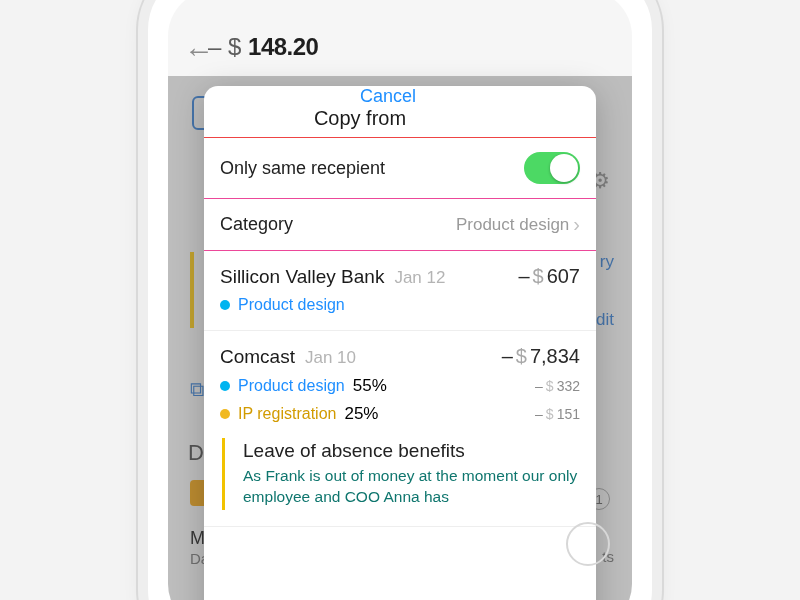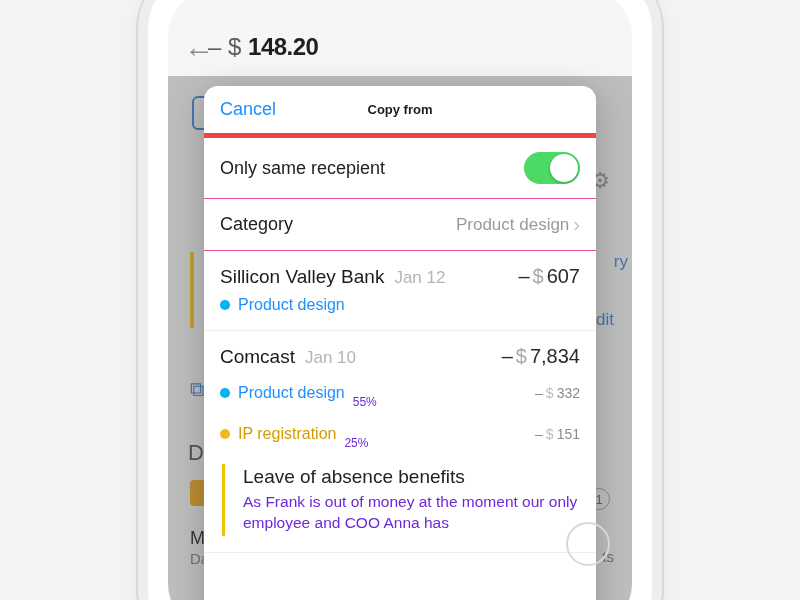--- a/index.html
+++ b/index.html
@@ -43,21 +43,21 @@
 
   .bg-fade {
     position:absolute; inset:86px 0 0 0;
     background:#e7e7e7;
   }
   .bg-tile-icon {
     position:absolute; left:24px; top:106px; width:34px; height:34px;
     border:2px solid #4a90e2; border-radius:6px;
   }
   .bg-gear { position:absolute; right:22px; top:178px; color:#9c9c9c; font-size:22px;}
-  .bg-ry  { position:absolute; right:4px; top:262px; color:#4a90e2; font-size:17px;}
+  .bg-ry  { position:absolute; right:18px; top:262px; color:#4a90e2; font-size:17px;}
   .bg-dit { position:absolute; right:18px; top:320px; color:#4a90e2; font-size:17px;}
   .bg-link{ position:absolute; left:22px; top:388px; color:#4a90e2; font-size:20px;}
   .bg-yellow-bar{position:absolute;left:22px;top:262px;width:4px;height:76px;background:#f5c518;}
   .bg-section-d{ position:absolute; left:20px; top:450px; font-size:22px; color:#666;}
   .bg-avatar{position:absolute; left:22px; top:490px; width:26px;height:26px;background:#f1a91e;border-radius:4px;}
   .bg-m{position:absolute; left:22px; top:538px; font-size:18px; color:#444;font-weight:500;}
   .bg-da{position:absolute; left:22px; top:560px; font-size:15px; color:#888;}
   .bg-badge{position:absolute; right:22px; top:498px; width:22px;height:22px;border-radius:11px;border:1px solid #aaa;color:#777;font-size:13px;display:flex;align-items:center;justify-content:center;}
   .bg-ts{position:absolute; right:18px; top:558px; font-size:15px; color:#888;}
 
@@ -73,24 +73,25 @@
     background: #fff;
     border-radius: 14px;
     box-shadow: 0 6px 32px rgba(0,0,0,.22);
     overflow: hidden;
     display: flex; flex-direction: column;
   }
   .m-header {
     display:flex; align-items:center;
     height: 52px;
     padding: 0 16px;
-    border-bottom: 5px solid #ef4444;
+    border-bottom: 1px solid #ef4444;
+    flex-direction: column;
   }
   .m-cancel { color: #1f8fff; font-size: 18px; font-weight: 400; width: 80px; }
-  .m-title  { flex:1; text-align:center; font-size: 13px; font-weight:700; color:#1b1b1b; margin-left:-80px; }
+  .m-title  { flex:1; text-align:center; font-size: 20px; font-weight:400; color:#1b1b1b; margin-left:-80px; }
 
   .m-row {
     display:flex; align-items:center;
     padding: 14px 16px;
     border-bottom: 1px solid #ec4899;
   }
   .m-row .lab { flex:1; font-size:18px; color:#222; font-weight:400;}
   .m-row .val { color:#9a9a9a; font-size:17px; margin-right:4px;}
   .m-row .chev { color:#c2c2c2; font-size:20px; font-weight:300;}
 
@@ -106,31 +107,31 @@
   .txn .amt { margin-left:auto; font-size:20px; color:#2a2a2a; font-weight:400;}
   .txn .amt .cur{ color:#a8a8a8; font-weight:300; margin:0 3px;}
 
   .tag { display:flex; align-items:center; margin-top:8px;}
   .tag .dot { width:10px;height:10px;border-radius:50%; margin-right:8px;}
   .dot.blue{ background:#00b4f0;}
   .dot.gold{ background:#f1b921;}
   .tag .tname{ font-size:16px;}
   .tag .tname.blue{ color:#1f8fff;}
   .tag .tname.gold{ color:#d29b00;}
-  .tag .pct{ font-size:12px; color:#6d28d9; margin-left:8px;margin-top:19px;}
+  .tag .pct{ font-size:17px; color:#000000; margin-left:8px;}
   .tag .tamt{ margin-left:auto; color:#8c8c8c; font-size:14px;}
   .tag .tamt .cur{ margin:0 3px; color:#c0c0c0;}
 
   .note {
     margin:14px 2px 0 2px;
     border-left:3px solid #f2c200;
     padding:2px 0 2px 18px;
   }
   .note .nt{ font-size:19px; color:#222; font-weight:400; margin-bottom:4px;}
-  .note .nb{ font-size:15.5px; color:#6d28d9; line-height:1.35;}
+  .note .nb{ font-size:15.5px; color:#0f766e; line-height:1.35;}
 
   .touch-ring{
     position:absolute;
     width:44px;height:44px;border-radius:50%;
     border:2px solid #d7d7d7;
     left: 398px; top: 532px;
     background:transparent;
   }
 </style>
 </head>

